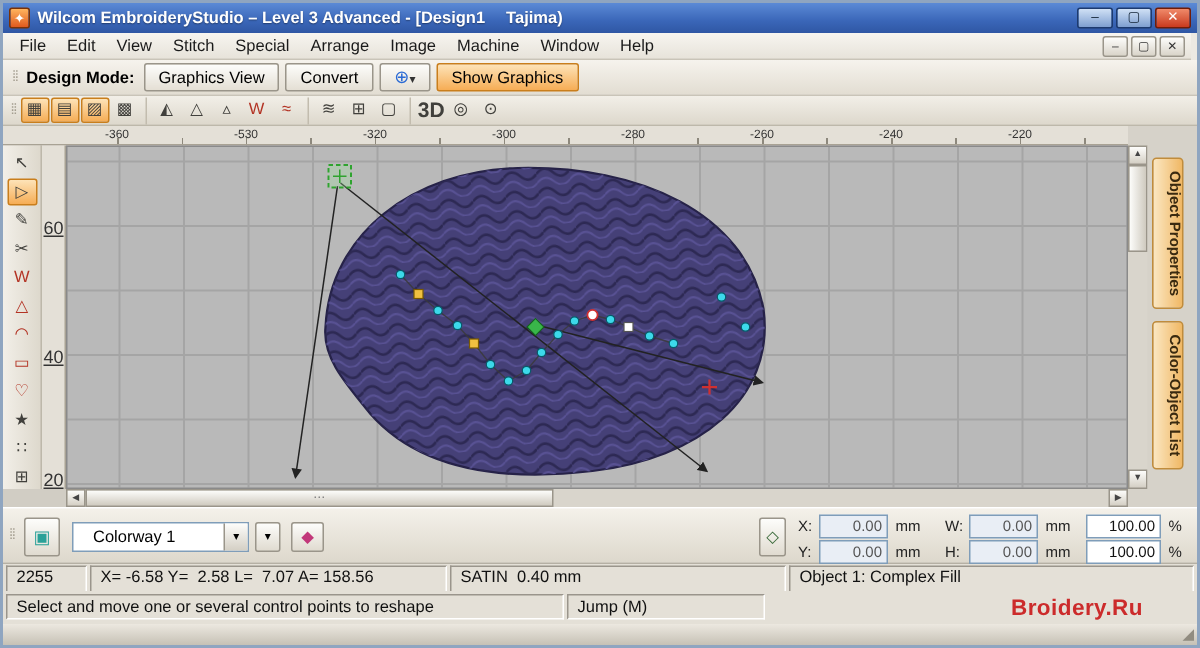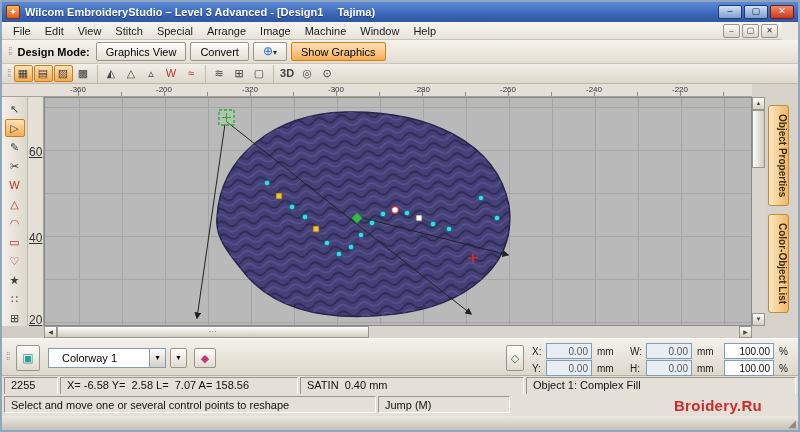--- a/index.html
+++ b/index.html
@@ -11,40 +11,40 @@
   
   .titlebar { left:0; right:0; top:0; height:20px; background:linear-gradient(#5b8ad6,#3a66b8 60%,#2f57a4); display:flex; align-items:center; padding:0 4px; color:#fff; }
   .app-icon { width:14px; height:14px; background:linear-gradient(#ffb45e,#e05a1e); border:1px solid #7a3208; border-radius:2px; color:#fff; font-size:9px; line-height:12px; text-align:center; margin-right:5px; }
   .title-text { font-weight:bold; font-size:11px; text-shadow:0 1px 1px rgba(0,0,0,.4); white-space:nowrap; }
   .title-suffix { font-weight:bold; font-size:11px; margin-left:14px; text-shadow:0 1px 1px rgba(0,0,0,.4); }
   .tb-buttons { margin-left:auto; display:flex; gap:2px; }
   .cap-btn { width:24px; height:14px; border:1px solid #1d3a6e; border-radius:2px; background:linear-gradient(#cfe0f5,#7e9fd0); color:#123; font-size:9px; line-height:11px; text-align:center; cursor:default; }
   .cap-btn.close { background:linear-gradient(#f08a6a,#c83a1e); color:#fff; border-color:#701c08; }
 
   
-  .menubar { left:0; right:16px; top:20px; height:18px; background:linear-gradient(#f7f5f0,#e7e3da); border-bottom:1px solid #c9c4b8; display:flex; align-items:center; padding:0 4px; }
+  .menubar { left:0; right:4px; top:20px; height:18px; background:linear-gradient(#f7f5f0,#e7e3da); border-bottom:1px solid #c9c4b8; display:flex; align-items:center; padding:0 4px; }
   .menu-item { padding:1px 7px; color:#1a1a1a; cursor:default; }
   .mdi-buttons { margin-left:auto; display:flex; gap:2px; }
   .mdi-btn { width:17px; height:14px; border:1px solid #9a958a; border-radius:2px; background:linear-gradient(#fdfdfb,#d9d4c9); font-size:8px; line-height:12px; text-align:center; color:#333; }
 
   
   .mode-toolbar { left:0; right:0; top:38px; height:24px; background:linear-gradient(#f6f3ed,#e2ddd2); border-bottom:1px solid #c9c4b8; display:flex; align-items:center; gap:4px; padding:0 6px; }
   .grip { color:#a49e90; font-size:10px; letter-spacing:-1px; margin-right:2px; }
   .lbl-bold { font-weight:bold; margin-right:2px; }
   .push-btn { height:19px; padding:0 9px; border:1px solid #9a958a; border-radius:2px; background:linear-gradient(#fdfdfb,#e4dfd4); font-size:11px; cursor:default; }
   .push-btn.orange { background:linear-gradient(#fde3b8,#f6ad55); border:1px solid #c97e1c; }
   .globe-btn { width:34px; height:19px; border:1px solid #9a958a; border-radius:2px; background:linear-gradient(#fdfdfb,#e4dfd4); color:#2a6ad4; font-size:12px; line-height:16px; text-align:center; }
   .globe-btn .dd { color:#333; font-size:8px; }
   .sep-v { width:1px; height:18px; background:#c2bcae; margin:0 3px; }
 
   .icon-toolbar { left:0; right:0; top:62px; height:20px; background:linear-gradient(#f2efe8,#ddd8cc); border-bottom:1px solid #bdb8aa; display:flex; align-items:center; gap:1px; padding:0 5px; }
   .tb { width:19px; height:17px; border:1px solid transparent; border-radius:2px; background:transparent; font-size:11px; line-height:15px; text-align:center; color:#41403c; cursor:default; padding:0; }
   .tb.act { background:linear-gradient(#fde3b8,#f6ad55); border-color:#c97e1c; }
   .tb.red { color:#b33324; }
-  .tb.small-text { font-size:11px; font-weight:bold; }
+  .tb.small-text { font-size:14px; font-weight:bold; }
 
   
   .workspace { left:0; right:0; top:82px; height:254px; background:#d6d2c9; }
   .ruler-corner { left:0; top:0; width:42px; height:13px; background:#e4e0d7; border-bottom:1px solid #a8a294; }
   .ruler-top { left:42px; top:0; width:708px; height:13px; background:linear-gradient(#efece5,#d9d4c9); border-bottom:1px solid #a8a294; overflow:hidden;
     background-image:repeating-linear-gradient(to right,#8d887c 0 1px,transparent 1px 43px); background-position:34px 8px; background-size:100% 5px; background-repeat:no-repeat; background-color:#e4e0d7; }
   .ruler-top span { position:absolute; top:1px; font-size:8px; color:#333; transform:translateX(-50%); }
   .ruler-left { left:26px; top:13px; width:16px; height:229px; background:#e4e0d7; border-right:1px solid #a8a294; }
   .ruler-left span { position:absolute; left:1px; font-size:12px; color:#333;text-decoration:underline; }
   .tool-col { left:0; top:13px; width:26px; height:241px; background:linear-gradient(to right,#f2efe8,#ddd8cc); border-right:1px solid #bdb8aa; display:flex; flex-direction:column; align-items:center; padding-top:3px; gap:1px; }
@@ -153,21 +153,21 @@
     <button class="tb">◎</button>
     <button class="tb">⊙</button>
   </div>
 
   <div class="abs workspace">
 
     <div class="abs ruler-corner"></div>
 
     <div class="abs ruler-top">
       <span style="left:34px">-360</span>
-      <span style="left:120px">-200</span>
+      <span style="left:120px">-530</span>
       <span style="left:206px">-320</span>
       <span style="left:292px">-300</span>
       <span style="left:378px">-280</span>
       <span style="left:464px">-260</span>
       <span style="left:550px">-240</span>
       <span style="left:636px">-220</span>
     </div>
 
     <div class="abs tool-col">
       <button class="tb">↖</button>

